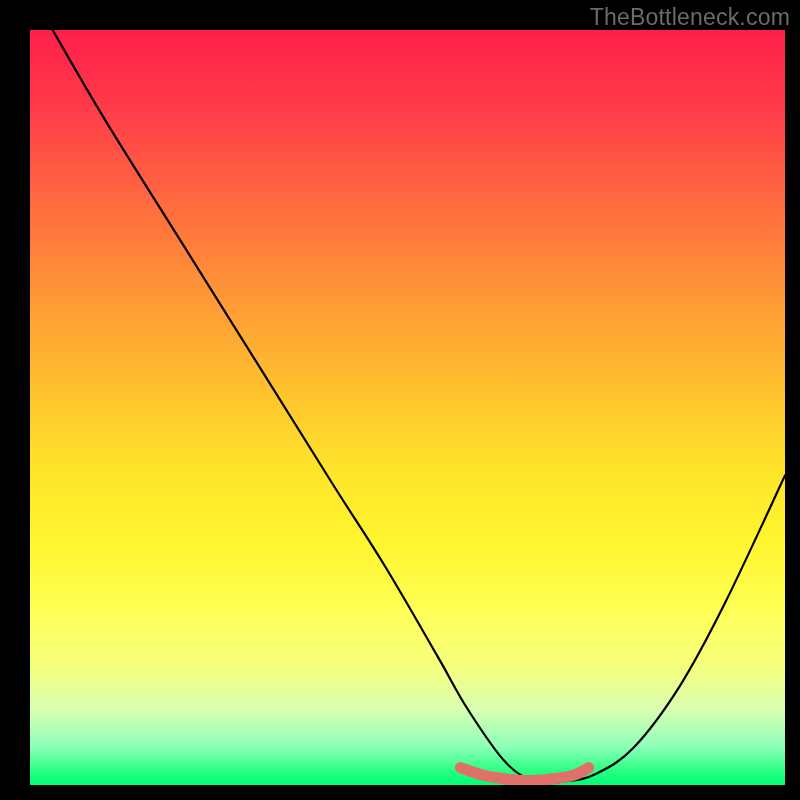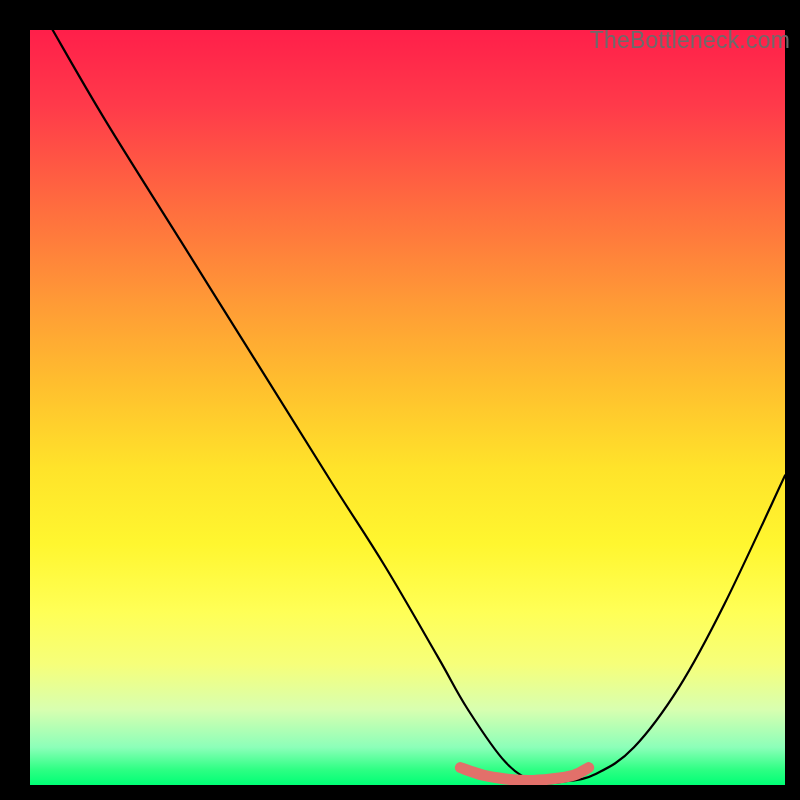--- a/index.html
+++ b/index.html
@@ -19,21 +19,20 @@
   }
   .watermark {
     position: absolute;
     top: 4px;
     right: 10px;
     color: #6b6b6b;
     font-size: 23px;
     font-weight: 400;
     letter-spacing: 0.2px;
     z-index: 5;
-    margin-top: 23px;
   }
   .plot {
     position: absolute;
     left: 30px;
     top: 30px;
     width: 755px;
     height: 755px;
     overflow: hidden;
   }
   .gradient {

